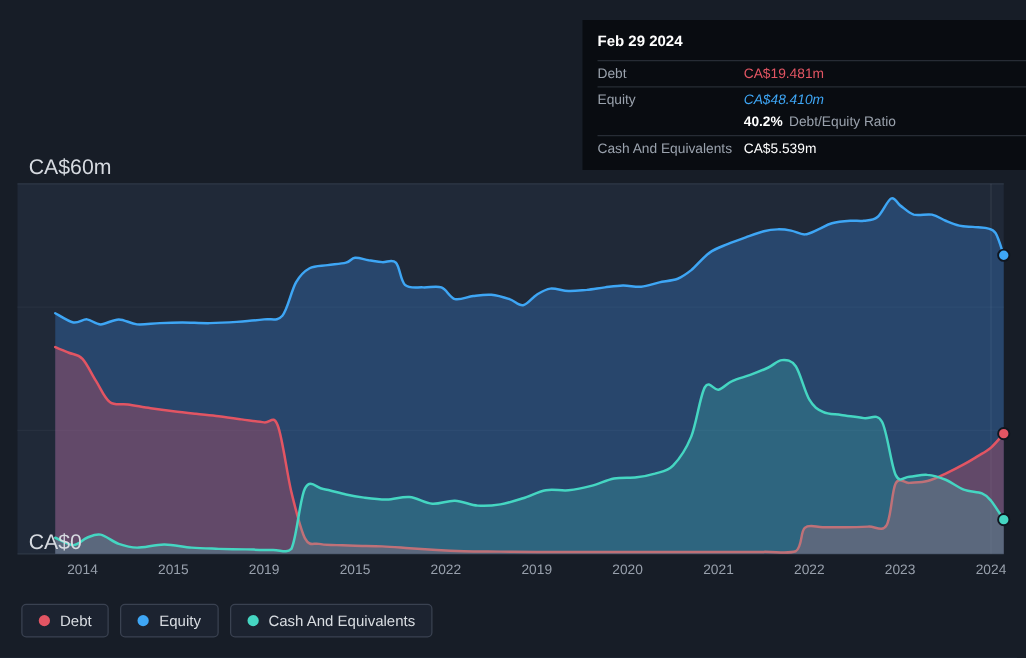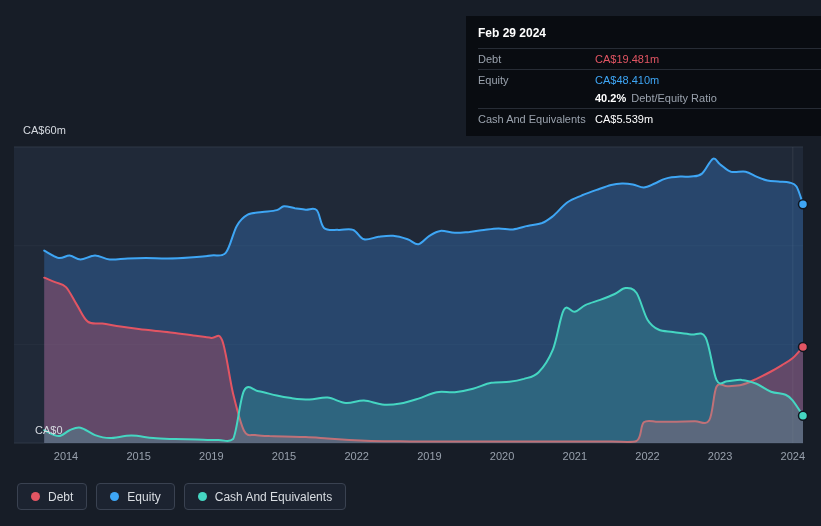--- a/index.html
+++ b/index.html
@@ -7,21 +7,21 @@
   body {
     background: #171d27;
     font-family: "Liberation Sans", sans-serif;
     overflow: hidden;
   }
   .root { position: relative; width: 821px; height: 526px; }
 
   .y-label {
     position: absolute;
     color: #d6dae0;
-    font-size: 11px;
+    font-size: 17px;
   }
 
   .plot {
     position: absolute;
     left: 14px; top: 147px;
     width: 789px; height: 296px;
     background: #202938;
   }
   .plot svg { display: block; overflow: visible; }
 
@@ -91,21 +91,21 @@
         <path d="M 30.2 130.7 C 32.0 131.5 37.4 133.6 41.1 135.2 C 44.7 136.7 48.3 136.3 52.0 140.1 C 55.6 143.9 59.2 152.1 62.9 157.9 C 66.5 163.6 69.5 171.5 73.8 174.6 C 78.0 177.8 82.9 175.8 88.3 176.6 C 93.8 177.4 100.4 178.7 106.5 179.6 C 112.5 180.5 118.6 181.3 124.7 182.0 C 130.7 182.8 136.8 183.4 142.8 184.0 C 148.9 184.7 154.9 185.2 161.0 186.0 C 167.1 186.7 173.1 187.6 179.2 188.5 C 185.2 189.3 192.5 190.1 197.3 190.9 C 202.2 191.7 204.6 184.1 208.2 193.4 C 211.9 202.7 215.5 231.6 219.1 246.7 C 222.8 261.7 226.4 276.8 230.0 283.7 C 233.7 290.6 236.7 287.2 241.0 288.1 C 245.2 289.0 250.6 288.8 255.5 289.1 C 260.3 289.3 264.0 289.4 270.0 289.6 C 276.1 289.8 284.6 289.8 291.8 290.1 C 299.1 290.4 306.4 291.1 313.6 291.6 C 320.9 292.1 328.2 292.6 335.4 293.0 C 342.7 293.5 348.8 293.8 357.2 294.0 C 365.7 294.2 376.6 294.2 386.3 294.3 C 396.0 294.4 404.5 294.5 415.4 294.5 C 426.3 294.6 439.6 294.5 451.7 294.5 C 463.9 294.5 476.0 294.5 488.1 294.5 C 500.2 294.5 512.3 294.5 524.4 294.5 C 536.5 294.5 548.7 294.5 560.8 294.5 C 572.9 294.5 586.8 294.6 597.1 294.5 C 607.4 294.4 617.1 296.0 622.6 294.0 C 628.0 290.8 626.2 278.5 629.8 275.3 C 633.5 272.1 638.9 274.9 644.4 274.8 C 649.8 274.7 656.5 274.9 662.5 274.8 C 668.6 274.7 675.2 274.5 680.7 274.3 C 686.2 274.0 691.6 279.1 695.2 273.3 C 698.9 267.6 699.5 245.4 702.5 239.8 C 705.5 234.1 709.2 239.6 713.4 239.3 C 717.6 238.9 723.1 239.0 727.9 237.8 C 732.8 236.6 737.6 234.1 742.5 231.9 C 747.3 229.6 752.8 226.8 757.0 224.5 C 761.3 222.2 764.3 220.3 767.9 218.1 C 771.6 215.8 775.3 214.2 778.8 211.1 C 782.3 208.1 787.3 201.8 789.0 199.9 L 789.0 296 L 30.2 296 Z" fill="rgba(222,80,100,0.32)" stroke="none"></path>
         <path d="M 30.2 130.7 C 32.0 131.5 37.4 133.6 41.1 135.2 C 44.7 136.7 48.3 136.3 52.0 140.1 C 55.6 143.9 59.2 152.1 62.9 157.9 C 66.5 163.6 69.5 171.5 73.8 174.6 C 78.0 177.8 82.9 175.8 88.3 176.6 C 93.8 177.4 100.4 178.7 106.5 179.6 C 112.5 180.5 118.6 181.3 124.7 182.0 C 130.7 182.8 136.8 183.4 142.8 184.0 C 148.9 184.7 154.9 185.2 161.0 186.0 C 167.1 186.7 173.1 187.6 179.2 188.5 C 185.2 189.3 192.5 190.1 197.3 190.9 C 202.2 191.7 204.6 184.1 208.2 193.4 C 211.9 202.7 215.5 231.6 219.1 246.7 C 222.8 261.7 226.4 276.8 230.0 283.7 C 233.7 290.6 236.7 287.2 241.0 288.1 C 245.2 289.0 250.6 288.8 255.5 289.1 C 260.3 289.3 264.0 289.4 270.0 289.6 C 276.1 289.8 284.6 289.8 291.8 290.1 C 299.1 290.4 306.4 291.1 313.6 291.6 C 320.9 292.1 328.2 292.6 335.4 293.0 C 342.7 293.5 348.8 293.8 357.2 294.0 C 365.7 294.2 376.6 294.2 386.3 294.3 C 396.0 294.4 404.5 294.5 415.4 294.5 C 426.3 294.6 439.6 294.5 451.7 294.5 C 463.9 294.5 476.0 294.5 488.1 294.5 C 500.2 294.5 512.3 294.5 524.4 294.5 C 536.5 294.5 548.7 294.5 560.8 294.5 C 572.9 294.5 586.8 294.6 597.1 294.5 C 607.4 294.4 617.1 296.0 622.6 294.0 C 628.0 290.8 626.2 278.5 629.8 275.3 C 633.5 272.1 638.9 274.9 644.4 274.8 C 649.8 274.7 656.5 274.9 662.5 274.8 C 668.6 274.7 675.2 274.5 680.7 274.3 C 686.2 274.0 691.6 279.1 695.2 273.3 C 698.9 267.6 699.5 245.4 702.5 239.8 C 705.5 234.1 709.2 239.6 713.4 239.3 C 717.6 238.9 723.1 239.0 727.9 237.8 C 732.8 236.6 737.6 234.1 742.5 231.9 C 747.3 229.6 752.8 226.8 757.0 224.5 C 761.3 222.2 764.3 220.3 767.9 218.1 C 771.6 215.8 775.3 214.2 778.8 211.1 C 782.3 208.1 787.3 201.8 789.0 199.9" fill="none" stroke="#e25563" stroke-width="2" stroke-linejoin="round" stroke-linecap="round"></path>
         <path d="M 30.2 283.2 C 32.6 284.2 40.5 289.1 44.7 289.1 C 48.9 289.1 52.0 284.6 55.6 283.2 C 59.2 281.8 62.3 279.9 66.5 280.7 C 70.7 281.5 76.2 286.4 81.0 288.1 C 85.9 289.8 89.5 291.0 95.6 291.1 C 101.6 291.1 110.1 288.6 117.4 288.6 C 124.7 288.6 131.9 290.5 139.2 291.1 C 146.5 291.6 153.7 291.8 161.0 292.1 C 168.3 292.3 175.5 292.4 182.8 292.5 C 190.1 292.7 198.6 293.1 204.6 293.0 C 210.7 293.0 214.9 296.0 219.1 292.1 C 223.4 283.8 225.8 251.7 230.0 243.7 C 234.3 235.7 239.1 243.4 244.6 244.2 C 250.0 245.0 257.3 247.5 262.8 248.6 C 268.2 249.8 271.8 250.4 277.3 251.1 C 282.7 251.8 289.4 252.7 295.5 252.6 C 301.5 252.5 307.6 250.0 313.6 250.6 C 319.7 251.2 325.8 255.5 331.8 256.0 C 337.9 256.5 343.9 253.3 350.0 253.6 C 356.0 253.8 362.1 257.0 368.2 257.5 C 374.2 258.0 380.3 257.5 386.3 256.5 C 392.4 255.5 398.4 253.5 404.5 251.6 C 410.6 249.7 416.6 246.3 422.7 245.2 C 428.7 244.1 434.8 245.8 440.8 245.2 C 446.9 244.6 453.0 243.3 459.0 241.7 C 465.1 240.2 471.1 237.0 477.2 235.8 C 483.2 234.7 489.9 235.5 495.4 234.8 C 500.8 234.2 505.0 233.4 509.9 231.9 C 514.7 230.3 519.6 230.4 524.4 225.5 C 529.3 220.5 534.7 212.7 539.0 202.3 C 543.2 191.8 546.2 169.0 549.9 162.8 C 553.5 156.6 557.1 165.6 560.8 164.8 C 564.4 164.0 567.4 159.8 571.7 157.9 C 575.9 155.9 581.4 154.7 586.2 152.9 C 591.1 151.1 596.5 149.0 600.7 147.0 C 605.0 145.0 608.0 141.3 611.6 141.1 C 615.3 140.9 618.9 140.8 622.6 146.0 C 626.2 151.3 629.8 166.6 633.5 172.7 C 637.1 178.8 640.1 180.5 644.4 182.5 C 648.6 184.6 653.4 184.2 658.9 185.0 C 664.3 185.8 671.6 186.6 677.1 187.5 C 682.5 188.4 687.4 182.9 691.6 190.4 C 695.8 198.0 698.9 225.5 702.5 232.9 C 706.1 240.2 709.2 234.3 713.4 234.3 C 717.6 234.3 723.1 232.4 727.9 232.9 C 732.8 233.3 737.6 234.8 742.5 236.8 C 747.3 238.8 752.2 242.9 757.0 244.7 C 761.9 246.5 767.9 246.2 771.6 247.7 C 775.2 249.1 775.9 250.1 778.8 253.6 C 781.7 257.1 787.3 266.2 789.0 268.7 L 789.0 296 L 30.2 296 Z" fill="rgba(69,214,194,0.22)" stroke="none"></path>
         <path d="M 30.2 283.2 C 32.6 284.2 40.5 289.1 44.7 289.1 C 48.9 289.1 52.0 284.6 55.6 283.2 C 59.2 281.8 62.3 279.9 66.5 280.7 C 70.7 281.5 76.2 286.4 81.0 288.1 C 85.9 289.8 89.5 291.0 95.6 291.1 C 101.6 291.1 110.1 288.6 117.4 288.6 C 124.7 288.6 131.9 290.5 139.2 291.1 C 146.5 291.6 153.7 291.8 161.0 292.1 C 168.3 292.3 175.5 292.4 182.8 292.5 C 190.1 292.7 198.6 293.1 204.6 293.0 C 210.7 293.0 214.9 296.0 219.1 292.1 C 223.4 283.8 225.8 251.7 230.0 243.7 C 234.3 235.7 239.1 243.4 244.6 244.2 C 250.0 245.0 257.3 247.5 262.8 248.6 C 268.2 249.8 271.8 250.4 277.3 251.1 C 282.7 251.8 289.4 252.7 295.5 252.6 C 301.5 252.5 307.6 250.0 313.6 250.6 C 319.7 251.2 325.8 255.5 331.8 256.0 C 337.9 256.5 343.9 253.3 350.0 253.6 C 356.0 253.8 362.1 257.0 368.2 257.5 C 374.2 258.0 380.3 257.5 386.3 256.5 C 392.4 255.5 398.4 253.5 404.5 251.6 C 410.6 249.7 416.6 246.3 422.7 245.2 C 428.7 244.1 434.8 245.8 440.8 245.2 C 446.9 244.6 453.0 243.3 459.0 241.7 C 465.1 240.2 471.1 237.0 477.2 235.8 C 483.2 234.7 489.9 235.5 495.4 234.8 C 500.8 234.2 505.0 233.4 509.9 231.9 C 514.7 230.3 519.6 230.4 524.4 225.5 C 529.3 220.5 534.7 212.7 539.0 202.3 C 543.2 191.8 546.2 169.0 549.9 162.8 C 553.5 156.6 557.1 165.6 560.8 164.8 C 564.4 164.0 567.4 159.8 571.7 157.9 C 575.9 155.9 581.4 154.7 586.2 152.9 C 591.1 151.1 596.5 149.0 600.7 147.0 C 605.0 145.0 608.0 141.3 611.6 141.1 C 615.3 140.9 618.9 140.8 622.6 146.0 C 626.2 151.3 629.8 166.6 633.5 172.7 C 637.1 178.8 640.1 180.5 644.4 182.5 C 648.6 184.6 653.4 184.2 658.9 185.0 C 664.3 185.8 671.6 186.6 677.1 187.5 C 682.5 188.4 687.4 182.9 691.6 190.4 C 695.8 198.0 698.9 225.5 702.5 232.9 C 706.1 240.2 709.2 234.3 713.4 234.3 C 717.6 234.3 723.1 232.4 727.9 232.9 C 732.8 233.3 737.6 234.8 742.5 236.8 C 747.3 238.8 752.2 242.9 757.0 244.7 C 761.9 246.5 767.9 246.2 771.6 247.7 C 775.2 249.1 775.9 250.1 778.8 253.6 C 781.7 257.1 787.3 266.2 789.0 268.7" fill="none" stroke="#45d6c2" stroke-width="2" stroke-linejoin="round" stroke-linecap="round"></path>
         <circle cx="789.0" cy="57.2" r="4.5" fill="#3ea6f5" stroke="#10161f" stroke-width="1.5"></circle>
         <circle cx="789.0" cy="199.9" r="4.5" fill="#e25563" stroke="#10161f" stroke-width="1.5"></circle>
         <circle cx="789.0" cy="268.7" r="4.5" fill="#45d6c2" stroke="#10161f" stroke-width="1.5"></circle>
       </svg>
   </div>
 
-  <span class="y-label" style="left:23px; top:424px;margin-left:12px;">CA$0</span>
+  <span class="y-label" style="left:23px; top:424px;">CA$0</span>
 
   <div class="x-axis">
       <span class="x-tick" style="left: 52px;">2014</span>
       <span class="x-tick" style="left: 124.7px;">2015</span>
       <span class="x-tick" style="left: 197.3px;">2019</span>
       <span class="x-tick" style="left: 270px;">2015</span>
       <span class="x-tick" style="left: 342.7px;">2022</span>
       <span class="x-tick" style="left: 415.4px;">2019</span>
       <span class="x-tick" style="left: 488.1px;">2020</span>
       <span class="x-tick" style="left: 560.8px;">2021</span>
@@ -119,21 +119,21 @@
     <div class="tt-div"></div>
 
     <div class="tt-row">
       <span class="tt-label">Debt</span>
       <span style="color: rgb(226, 85, 99);">CA$19.481m</span>
     </div>
     <div class="tt-div"></div>
 
     <div class="tt-row">
       <span class="tt-label">Equity</span>
-      <span style="color: rgb(62, 166, 245);">CA$48.410m</span>
+      <span style="color: rgb(62, 166, 245); font-style: italic;">CA$48.410m</span>
     </div>
 
     <div class="tt-row">
       <span class="tt-label"></span>
       <span class="ratio-bold">40.2%</span>
       <span class="ratio-rest">Debt/Equity Ratio</span>
     </div>
     <div class="tt-div"></div>
 
     <div class="tt-row">

